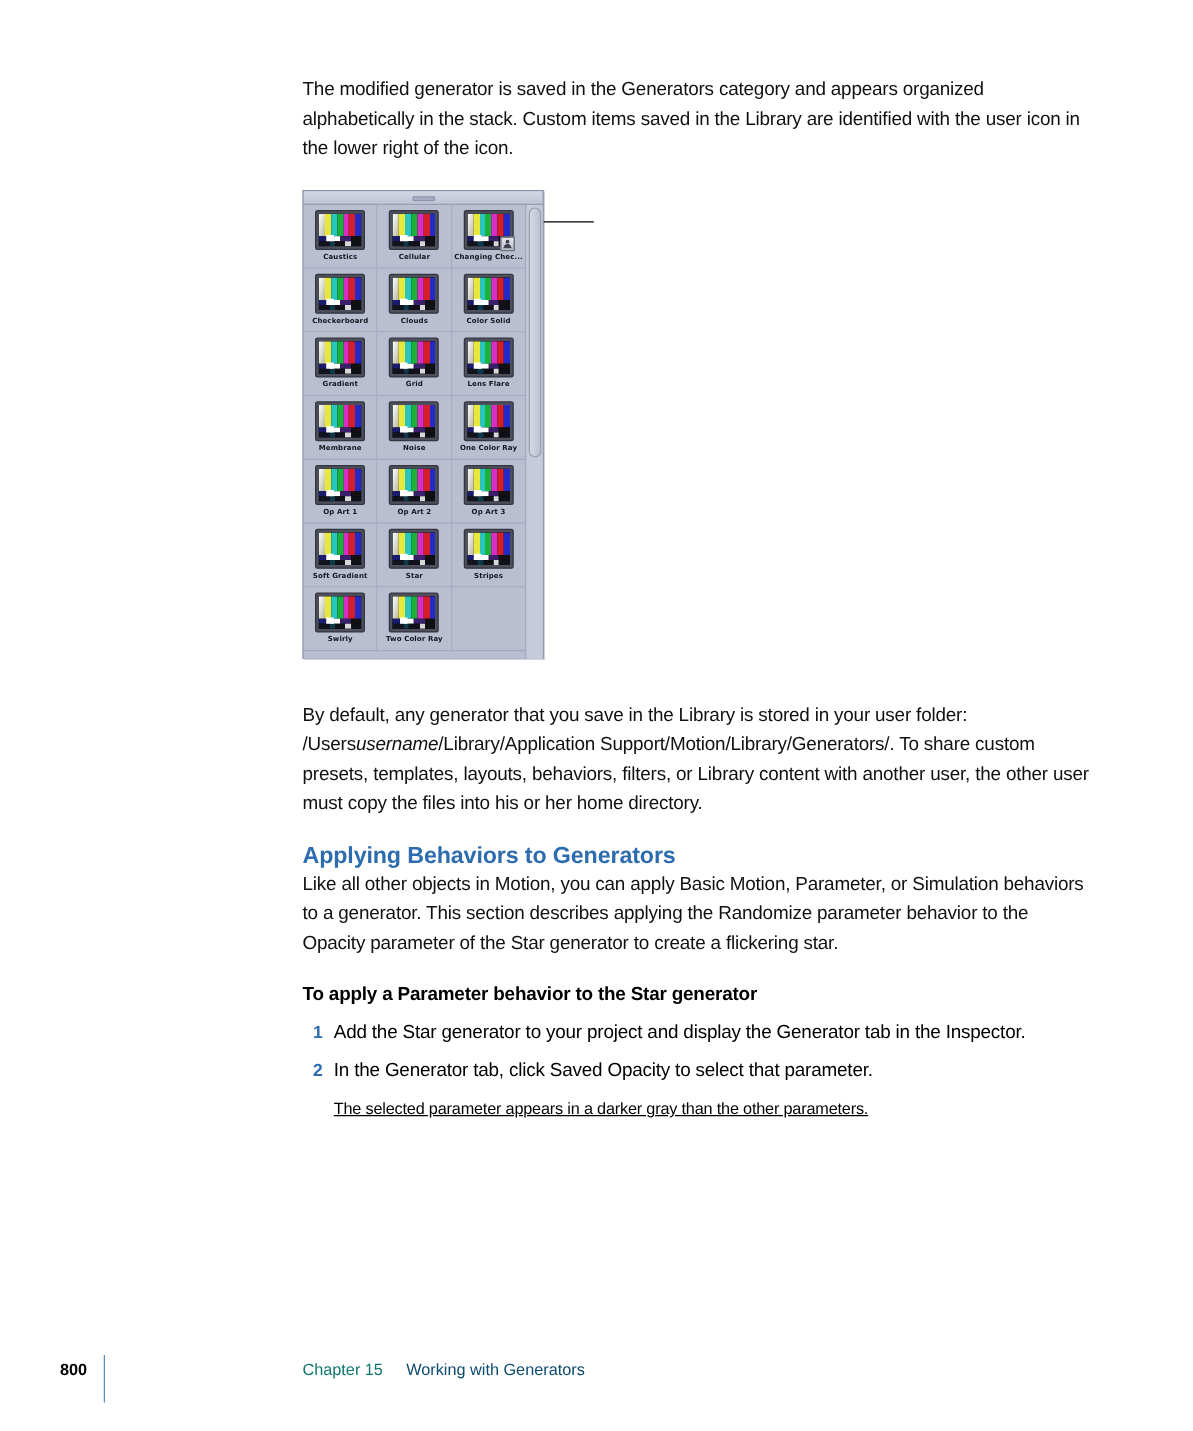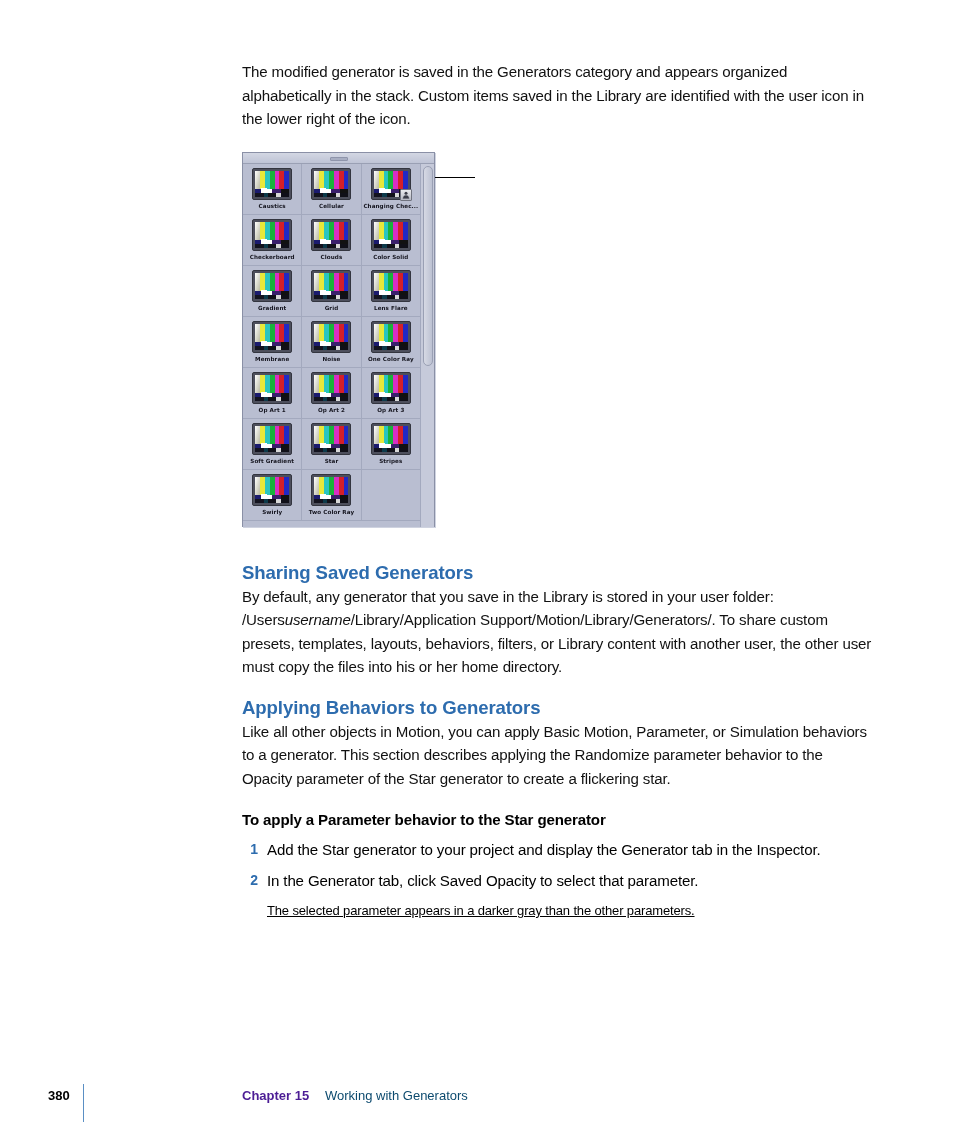--- a/index.html
+++ b/index.html
@@ -312,22 +312,22 @@
     top: 0px;
     width: 1px;
     height: 38px;
     background: #5a8fc4;
   }
   .footer-chapter {
     position: absolute;
     left: 242px;
     top: 4px;
     font-size: 13px;
-    font-weight: bold;
-    color: #4c1d95;
+    font-weight: normal;
+    color: #0f766e;
   }
   .footer-title {
     position: absolute;
     left: 325px;
     top: 4px;
     font-size: 13px;
     color: #0c4a6e;
   }
 </style>
 </head>
@@ -960,40 +960,39 @@
 
   <div class="callout-line"></div>
 
   <div class="content">
 
     <p class="body gap-intro">The modified generator is saved in the Generators category and appears organized alphabetically in the stack. Custom items saved in the Library are identified with the user icon in the lower right of the icon.</p>
 
     <div style="height:430px"></div>
 
     <div class="block-sharing">
-      <h2 class="section">Sharing Saved Generators</h2>
       <p class="body"><span>By default, any generator that you save in the Library is stored in your user folder: /Users</span><em class="ital">username</em><span>/Library/Application Support/Motion/Library/Generators/. To share custom presets, templates, layouts, behaviors, filters, or Library content with another user, the other user must copy the files into his or her home directory.</span></p>
     </div>
 
     <div class="block-applying" style="margin-top:17px">
       <h2 class="section">Applying Behaviors to Generators</h2>
       <p class="body">Like all other objects in Motion, you can apply Basic Motion, Parameter, or Simulation behaviors to a generator. This section describes applying the Randomize parameter behavior to the Opacity parameter of the Star generator to create a flickering star.</p>
     </div>
 
     <div style="margin-top:18px">
       <h3 class="proc">To apply a Parameter behavior to the Star generator</h3>
       <ol class="steps" id="steps-list">
           <li><span class="num">1</span><span>Add the Star generator to your project and display the Generator tab in the Inspector.</span></li>
           <li><span class="num">2</span><span>In the Generator tab, click Saved Opacity to select that parameter.</span></li>
         </ol>
       <p class="follow">The selected parameter appears in a darker gray than the other parameters.</p>
     </div>
 
   </div>
 
   <div class="footer">
-    <div class="footer-page">380</div>
+    <div class="footer-page">800</div>
     <div class="footer-rule"></div>
     <div class="footer-chapter">Chapter 15</div>
     <div class="footer-title">Working with Generators</div>
   </div>
 
 </div>
 
 </body></html>

